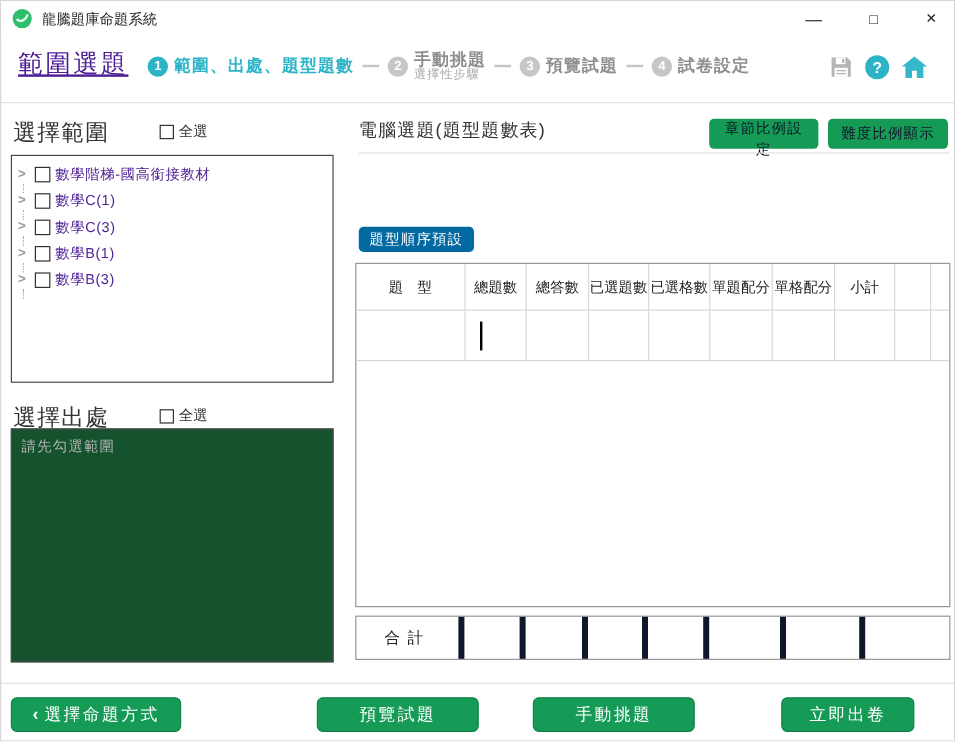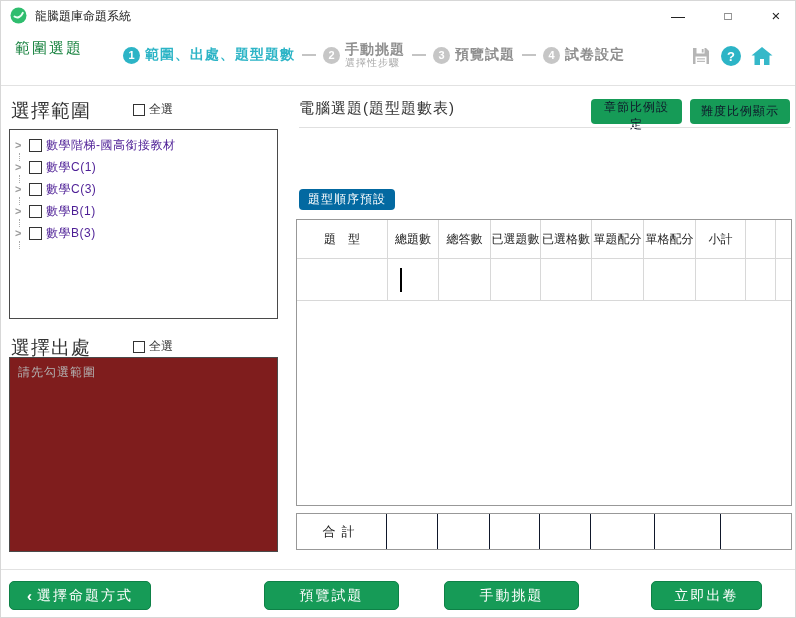--- a/index.html
+++ b/index.html
@@ -9,21 +9,21 @@
 
   
   #titlebar { position:absolute; left:0; top:0; width:100%; height:30px; background:#fff; }
   #logo { position:absolute; left:9px; top:6px; width:17px; height:17px; }
   #app-title { position:absolute; left:34px; top:0; height:30px; line-height:30px; font-size:12px; color:#222; }
   .winctl { position:absolute; top:0; width:30px; height:30px; text-align:center; line-height:30px;
     font-size:14px; color:#222; cursor:default; }
   #ctl-min{ left:662px; } #ctl-max{ left:712px; font-size:12px;} #ctl-close{ left:760px; font-size:15px;}
 
   
-  #page-title { position:absolute; left:14px; top:38px; font-size:15px; color:#15803d; letter-spacing:2px; }
+  #page-title { position:absolute; left:14px; top:38px; font-size:21px; color:#4c1d95; letter-spacing:2px;text-decoration:underline; }
   #steps { position:absolute; left:122px; top:36px; height:36px; display:flex; align-items:center; }
   .step { display:flex; align-items:center; }
   .step-num { width:17px; height:17px; border-radius:50%; background:#c6c6c6; color:#fff;
     font-size:11px; font-weight:bold; display:flex; align-items:center; justify-content:center; margin-right:5px; }
   .step-label { font-size:14px; font-weight:bold; color:#8e8e8e; letter-spacing:1px; }
   .step.active .step-num { background:#2cb4c6; }
   .step.active .step-label { color:#2cb4c6; }
   .step-text { display:flex; flex-direction:column; line-height:1.15; }
   .step-sub { font-size:10px; color:#a8a8a8; letter-spacing:1px; }
   .connector { width:14px; height:0; border-top:2px solid #c4c4c4; margin:0 7px; }
@@ -39,21 +39,21 @@
   #range-title { left:10px; top:97px; }
   #range-selall { left:132px; top:100px; }
   #range-box { position:absolute; left:8px; top:128px; width:269px; height:190px; border:1px solid #4a4a4a; background:#fff; overflow:hidden; padding-top:4px; }
   .tree-item { display:flex; align-items:center; height:22px; padding-left:5px; position:relative; }
   .twisty { width:12px; color:#9a9a9a; font-size:11px; font-weight:bold; position:relative; flex:none; }
   .twisty::after { content:""; position:absolute; left:4px; top:14px; height:8px; border-left:1px dotted #aaa; }
   .tree-item .cbx { width:13px; height:13px; margin:0 4px 0 2px; }
   .tree-lbl { font-size:12px; color:#4c1d95; letter-spacing:0.5px; }
   #source-title { left:10px; top:334px; }
   #source-selall { left:132px; top:337px; }
-  #source-box { position:absolute; left:8px; top:356px; width:269px; height:195px; border:1px solid #4a4a4a; background:#7f1d1d; }
+  #source-box { position:absolute; left:8px; top:356px; width:269px; height:195px; border:1px solid #4a4a4a; background:#14532d; }
   #source-placeholder { position:absolute; left:8px; top:6px; font-size:12px; color:#b3b3b3; letter-spacing:1px; }
 
   
   #comp-title { position:absolute; left:298px; top:98px; font-size:15px; color:#333; letter-spacing:1px; }
   .green-btn { position:absolute; top:98px; height:25px; background:#169b57; color:#0f172a; font-size:12px;
     border:none; border-radius:4px; padding:0 9px; letter-spacing:1px; cursor:pointer;
     font-family:inherit; }
   #btn-chapter { left:590px; width:91px; }
   #btn-difficulty { left:689px; width:100px; }
   #comp-underline { position:absolute; left:298px; top:126px; width:492px; border-top:1px solid #e0e0e0; }
@@ -64,21 +64,21 @@
   .thead, .trow { display:grid; grid-template-columns:91px 51px 52px 50px 51px 52px 52px 50px 30px 1fr; }
   .thead > div { height:39px; border-right:1px solid #d8d8d8; border-bottom:1px solid #d8d8d8;
     display:flex; align-items:center; justify-content:center; font-size:12px; color:#222; overflow:hidden; white-space:nowrap; }
   .thead > div:last-child { border-right:none; }
   .trow > div { height:42px; border-right:1px solid #d8d8d8; border-bottom:1px solid #d8d8d8; position:relative; }
   .trow > div:last-child { border-right:none; }
   .caret { position:absolute; left:12px; top:9px; width:1.5px; height:24px; background:#000; }
 
   #total-wrap { position:absolute; left:295px; top:512px; width:496px; height:37px; border:1px solid #989898; background:#fff;
     display:grid; grid-template-columns:90px 51px 52px 50px 51px 64px 66px 1fr; }
-  #total-wrap > div { border-right:1px solid #0f172a; display:flex; align-items:center; justify-content:center;
+  #total-wrap > div { border-right:5px solid #0f172a; display:flex; align-items:center; justify-content:center;
     font-size:13px; color:#222; letter-spacing:6px; }
   #total-wrap > div:last-child { border-right:none; }
 
   
   #footer-divider { position:absolute; left:0; top:568px; width:100%; border-top:1px solid #e2e2e2; }
   .foot-btn { position:absolute; top:580px; height:29px; background:#169b57; color:#fff; font-size:14px;
     border:1px solid #0e8147; border-radius:5px; letter-spacing:2px; cursor:pointer; font-family:inherit;
     display:flex; align-items:center; justify-content:center; }
   #btn-back { left:8px; width:142px; gap:5px; }
   #btn-back .chv { font-weight:bold; font-size:15px; letter-spacing:0; }

